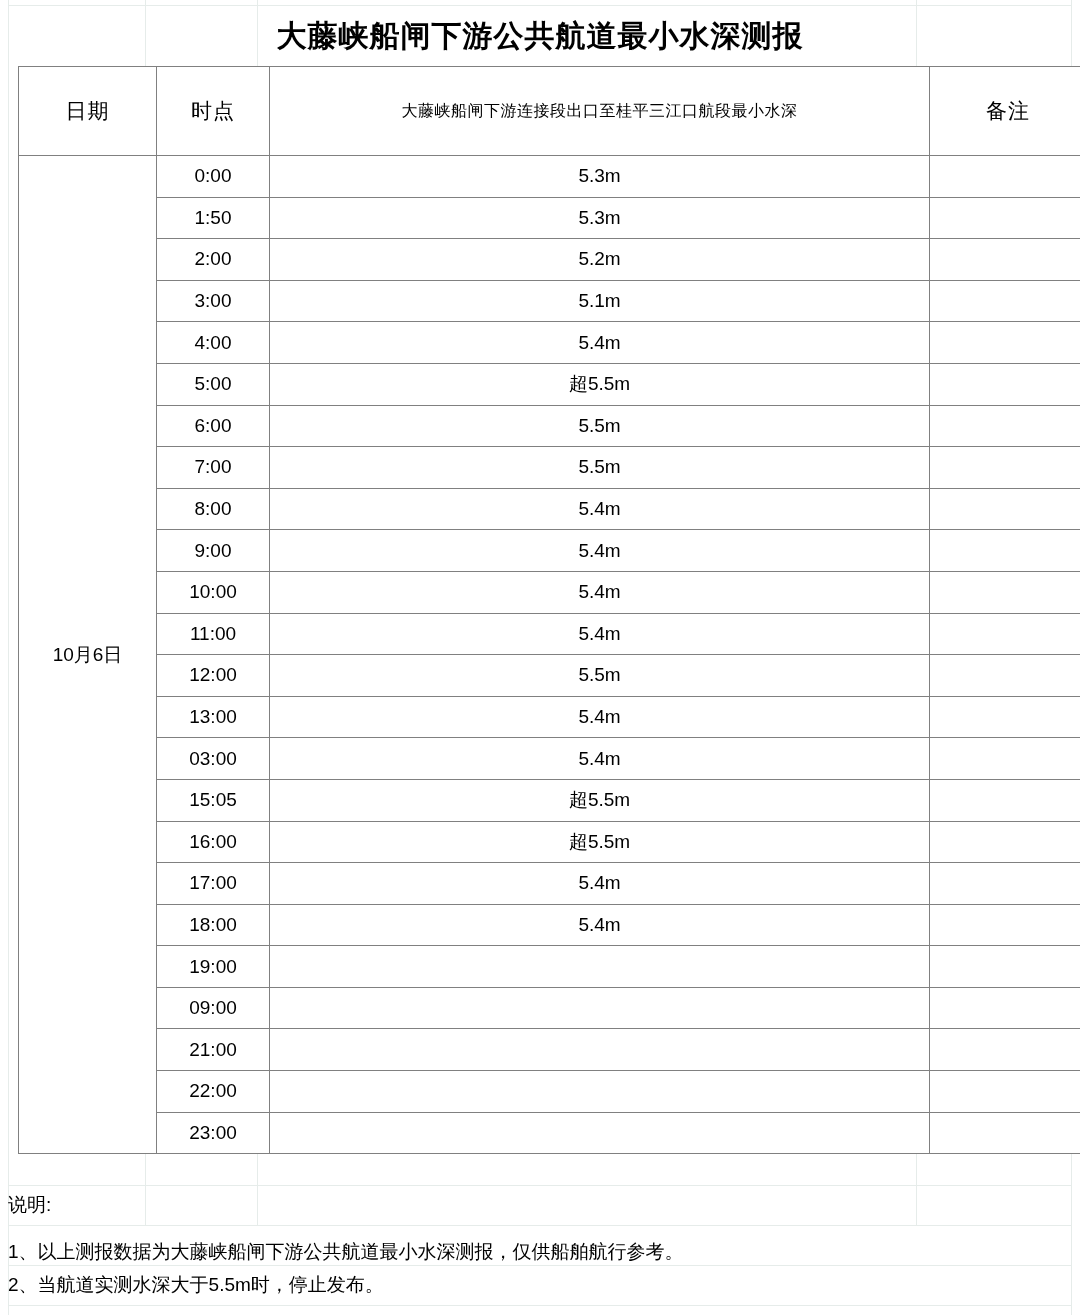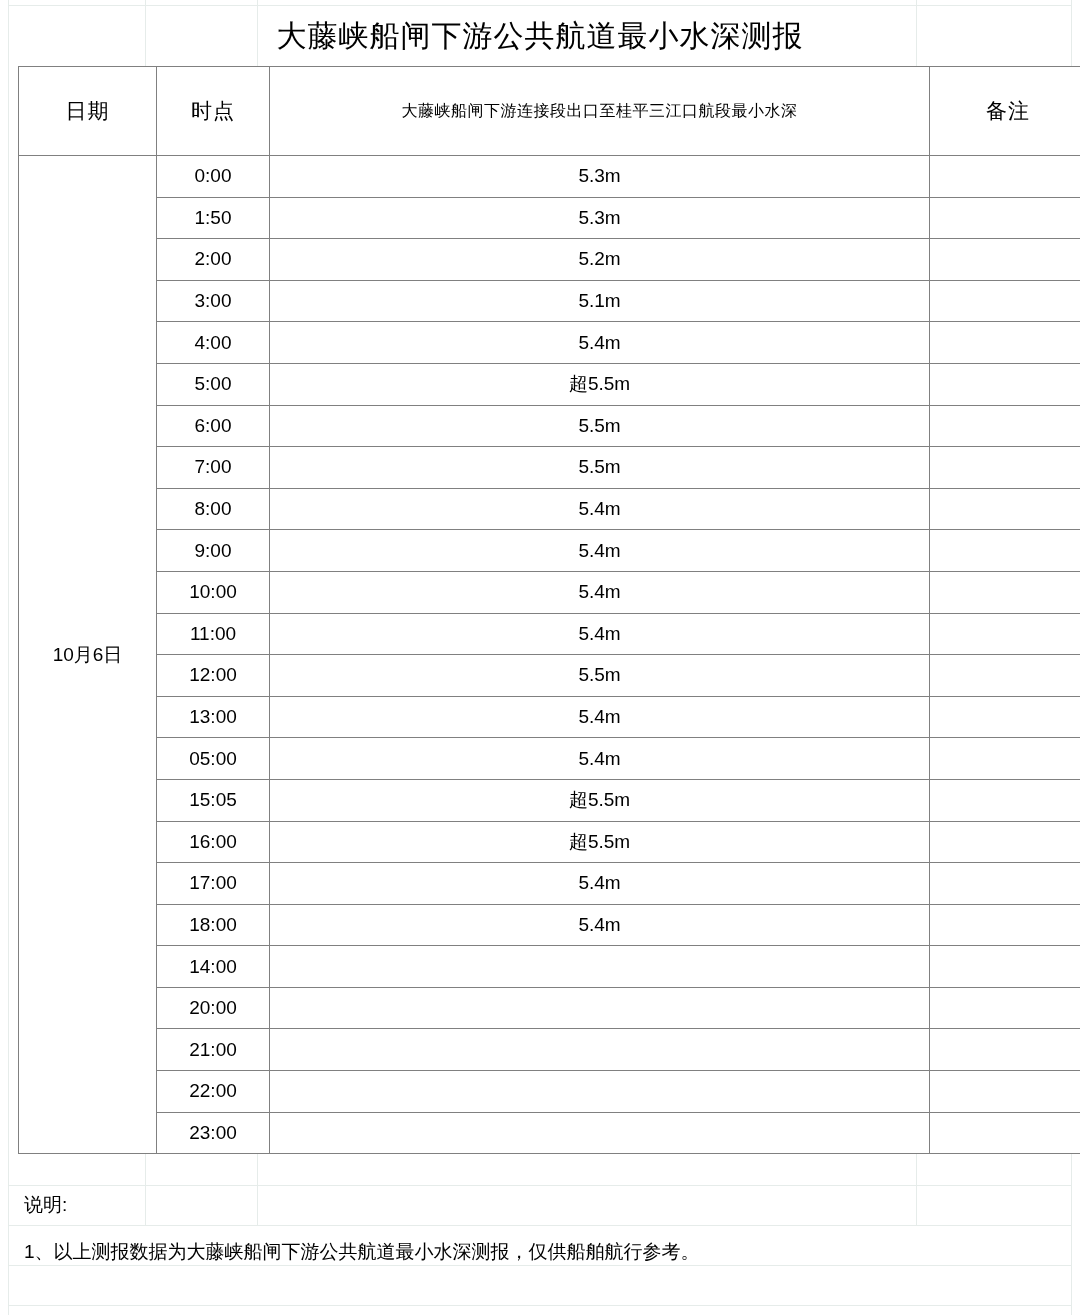--- a/index.html
+++ b/index.html
@@ -42,21 +42,21 @@
     width: 1064px;
     height: 61px;
     display: flex;
     align-items: center;
     justify-content: center;
     border-top: 1px solid #e6ecea;
     box-sizing: border-box;
   }
   #title-text {
     font-size: 30px;
-    font-weight: normal;
+    font-weight: bold;
     letter-spacing: 1px;
     line-height: 1;
     white-space: nowrap;
   }
 
   
   #main-table {
     position: absolute;
     left: 18px;
     top: 66px;
@@ -106,21 +106,21 @@
   .footer-row {
     position: absolute;
     left: 8px;
     box-sizing: border-box;
     display: flex;
     align-items: center;
   }
   .footer-text {
     font-size: 19px;
     white-space: nowrap;
-    padding-left: 16px;
+    padding-left: 0;
   }
 </style>
 </head>
 <body>
 
 <div id="sheet">
 
   <div class="grid-v" style="left:8px;   top:0;    height:1315px;"></div>
   <div class="grid-v" style="left:145px; top:0;    height:66px;"></div>
   <div class="grid-v" style="left:257px; top:0;    height:66px;"></div>
@@ -224,21 +224,21 @@
           <td class="time-cell">12:00</td>
           <td class="depth-cell">5.5m</td>
           <td class="remark-cell"></td>
         </tr>
         <tr>
           <td class="time-cell">13:00</td>
           <td class="depth-cell">5.4m</td>
           <td class="remark-cell"></td>
         </tr>
         <tr>
-          <td class="time-cell">05:00</td>
+          <td class="time-cell">03:00</td>
           <td class="depth-cell">5.4m</td>
           <td class="remark-cell"></td>
         </tr>
         <tr>
           <td class="time-cell">15:05</td>
           <td class="depth-cell">超5.5m</td>
           <td class="remark-cell"></td>
         </tr>
         <tr>
           <td class="time-cell">16:00</td>
@@ -249,26 +249,26 @@
           <td class="time-cell">17:00</td>
           <td class="depth-cell">5.4m</td>
           <td class="remark-cell"></td>
         </tr>
         <tr>
           <td class="time-cell">18:00</td>
           <td class="depth-cell">5.4m</td>
           <td class="remark-cell"></td>
         </tr>
         <tr>
-          <td class="time-cell">14:00</td>
-          <td class="depth-cell"></td>
-          <td class="remark-cell"></td>
-        </tr>
-        <tr>
-          <td class="time-cell">20:00</td>
+          <td class="time-cell">19:00</td>
+          <td class="depth-cell"></td>
+          <td class="remark-cell"></td>
+        </tr>
+        <tr>
+          <td class="time-cell">09:00</td>
           <td class="depth-cell"></td>
           <td class="remark-cell"></td>
         </tr>
         <tr>
           <td class="time-cell">21:00</td>
           <td class="depth-cell"></td>
           <td class="remark-cell"></td>
         </tr>
         <tr>
           <td class="time-cell">22:00</td>
@@ -284,14 +284,17 @@
   </table>
 
   <div class="footer-row" style="top:1185px; width:1064px; height:40px;">
     <span class="footer-text">说明:</span>
   </div>
 
   <div class="footer-row" style="top:1225px; width:948px; height:40px;align-items:flex-end;">
     <span class="footer-text">1、以上测报数据为大藤峡船闸下游公共航道最小水深测报，仅供船舶航行参考。</span>
   </div>
 
+  <div class="footer-row" style="top:1265px; width:1064px; height:40px;">
+    <span class="footer-text">2、当航道实测水深大于5.5m时，停止发布。</span>
+  </div>
 
 </div>
 
 </body></html>

